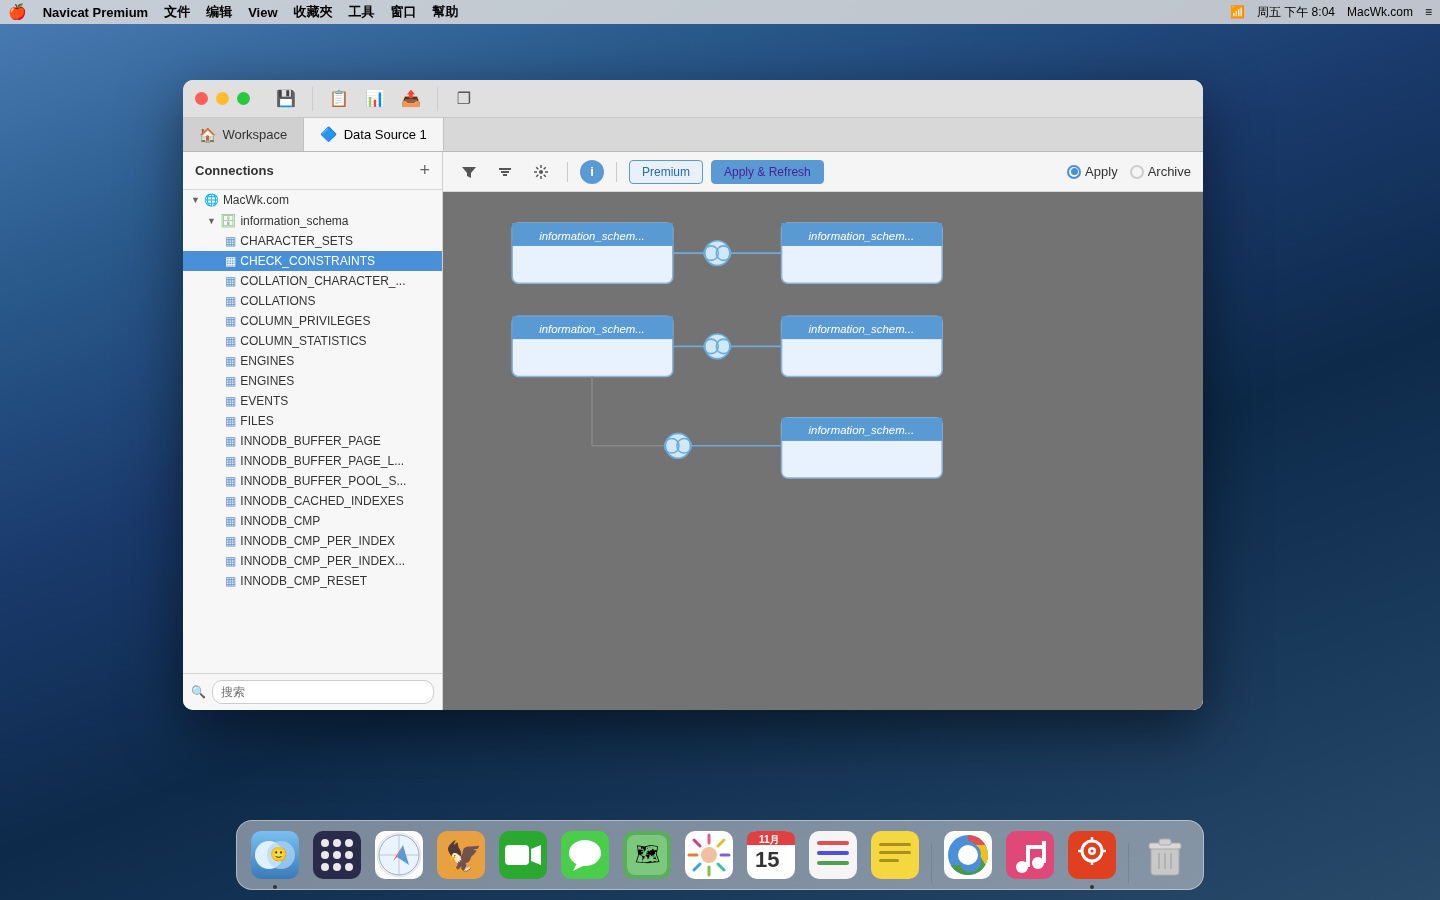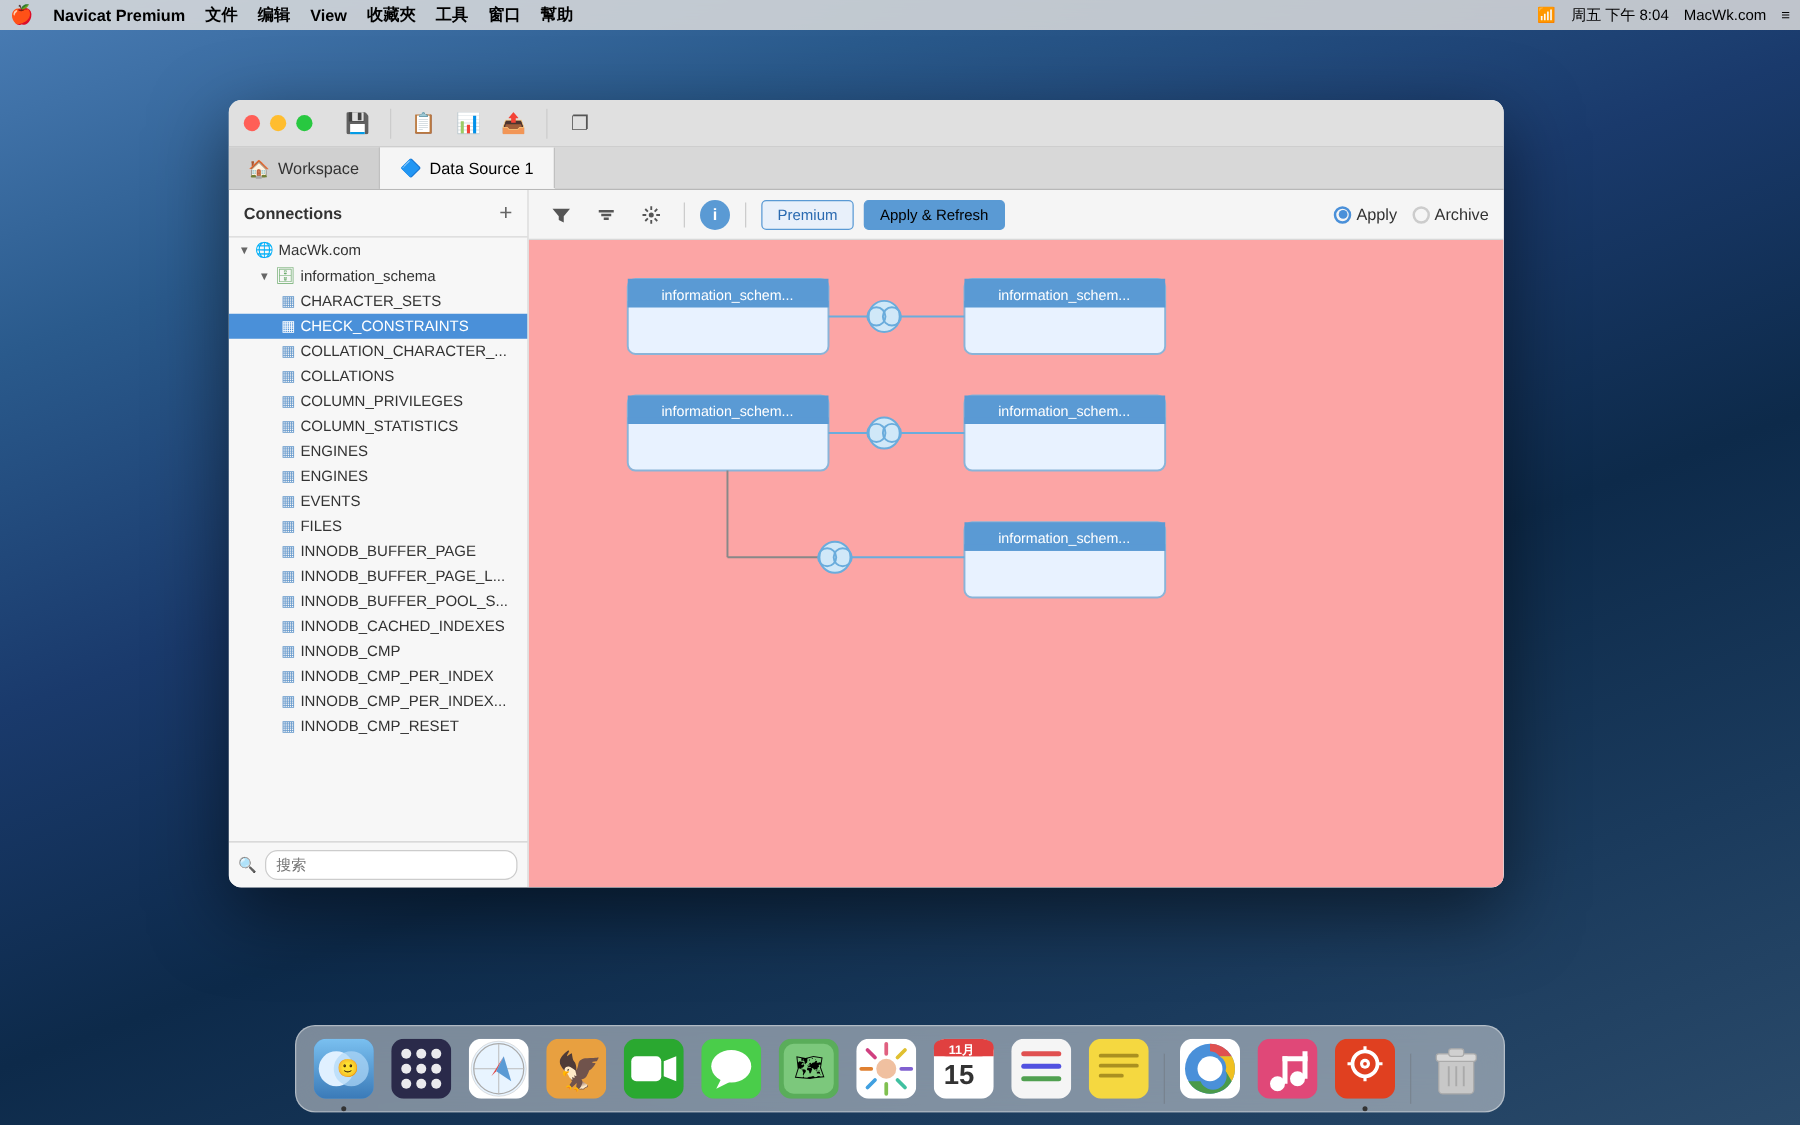--- a/index.html
+++ b/index.html
@@ -82,21 +82,21 @@
     }
     .toolbar-separator { width: 1px; height: 24px; background: #ccc; margin: 0 6px; }
 
     
     .main-content {
       display: flex; flex: 1; overflow: hidden;
     }
 
     
     .sidebar {
-      width: 240px; background: #f7f7f7;
+      width: 260px; background: #f7f7f7;
       border-right: 1px solid #d0d0d0;
       display: flex; flex-direction: column;
       flex-shrink: 0;
     }
     .sidebar-header {
       display: flex; align-items: center; justify-content: space-between;
       padding: 8px 12px;
       font-size: 13px; font-weight: 600; color: #333;
       border-bottom: 1px solid #d8d8d8;
     }
@@ -136,32 +136,33 @@
     }
     .canvas-tool-btn {
       width: 28px; height: 28px; border: none; background: transparent;
       cursor: pointer; border-radius: 4px; display: flex; align-items: center;
       justify-content: center; font-size: 15px; color: #555;
     }
     .canvas-btn-blue {
       padding: 4px 12px; border: 1px solid #5a9ad4; border-radius: 4px;
       background: #e8f0fa; color: #2a6ab0; font-size: 12px; cursor: pointer;
     }
-    .canvas-btn-blue.active { background: #5a9ad4; color: #000000; }
+    .canvas-btn-blue.active { background: #5a9ad4; color: #4c1d95; }
     .canvas-sep { width: 1px; height: 20px; background: #ccc; margin: 0 4px; }
     .radio-group { display: flex; align-items: center; gap: 12px; margin-left: auto; font-size: 13px; color: #333; }
     .radio-item { display: flex; align-items: center; gap: 4px; cursor: pointer; }
     .radio-circle { width: 14px; height: 14px; border-radius: 50%; border: 2px solid #ccc; display: flex; align-items: center; justify-content: center; }
     .radio-circle.checked { border-color: #4a90d9; }
     .radio-dot { width: 7px; height: 7px; border-radius: 50%; background: #4a90d9; }
 
     
     .canvas-svg-container {
       flex: 1; overflow: hidden; position: relative;
-      background: #fca5a5;
+      background: #737373;
+      font-style: italic;
     }
     .canvas-svg-container svg { width: 100%; height: 100%; }
 
     
     .dock {
       position: absolute; bottom: 10px; left: 50%; transform: translateX(-50%);
       display: flex; align-items: flex-end; gap: 6px;
       background: rgba(230,230,230,0.5);
       backdrop-filter: blur(15px);
       border: 1px solid rgba(255,255,255,0.4);

